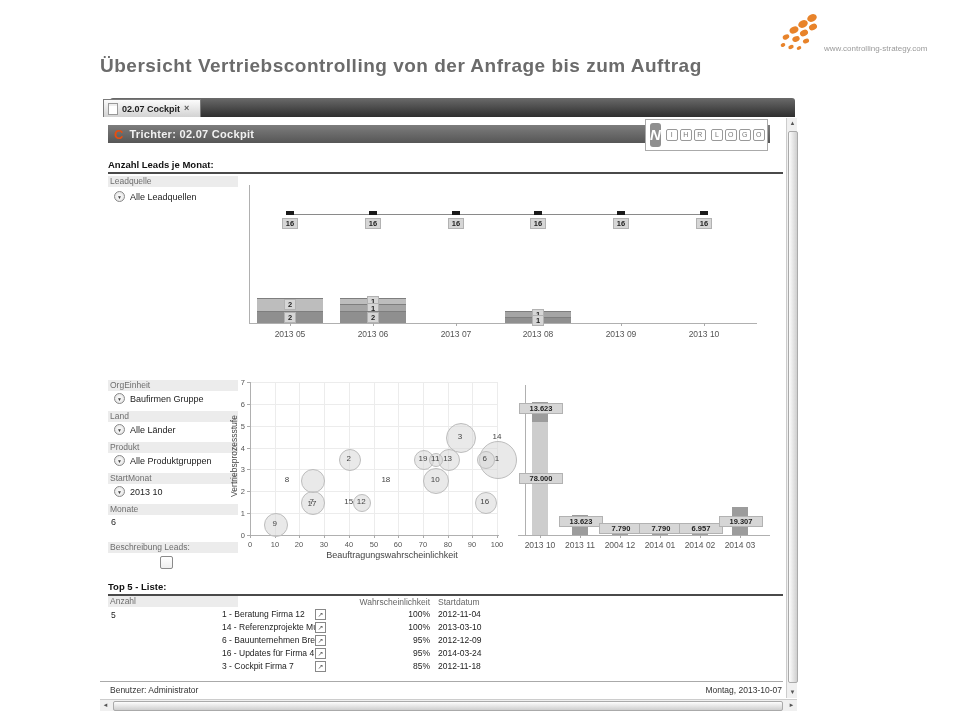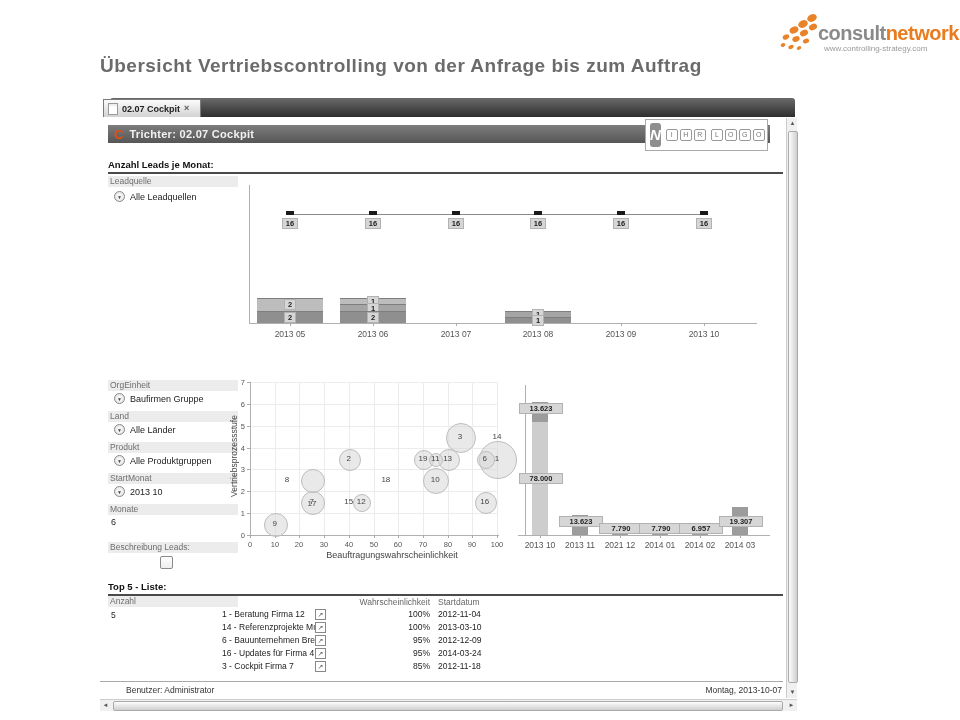--- a/index.html
+++ b/index.html
@@ -79,21 +79,21 @@
 
   
   #top5-zone{left:108px;top:594px;width:675px;height:84px;}
   .t5-head{position:absolute;font-size:8.5px;color:#666;}
   .t5-cell{position:absolute;font-size:8.5px;color:#222;white-space:nowrap;}
   .link-ico{position:absolute;width:9px;height:9px;border:1px solid #888;background:#fff;
     font-size:7px;line-height:9px;text-align:center;color:#555;}
 
   
   #footer-line{left:100px;top:681px;width:683px;height:1px;background:#aaa;}
-  #footer-user{left:110px;top:685px;font-size:8.5px;color:#333;margin-left:16px;}
+  #footer-user{left:110px;top:685px;font-size:8.5px;color:#333;}
   #footer-date{left:602px;top:685px;width:180px;text-align:right;font-size:8.5px;color:#333;}
 </style>
 </head>
 <body>
 
 <div id="stage">
 
   <div class="abs" id="logo">
     <svg width="42" height="46" style="position:absolute;left:0;top:0;">
       <g fill="#e8832a">
@@ -103,23 +103,20 @@
         <ellipse cx="16" cy="20" rx="4.6" ry="3.3" transform="rotate(-25 16 20)"></ellipse>
         <ellipse cx="26" cy="23" rx="4.2" ry="3" transform="rotate(-25 26 23)"></ellipse>
         <ellipse cx="8" cy="27" rx="3.4" ry="2.4" transform="rotate(-25 8 27)"></ellipse>
         <ellipse cx="18" cy="29" rx="3.8" ry="2.7" transform="rotate(-25 18 29)"></ellipse>
         <ellipse cx="28" cy="31" rx="3.2" ry="2.3" transform="rotate(-25 28 31)"></ellipse>
         <ellipse cx="5" cy="35" rx="2.4" ry="1.8" transform="rotate(-25 5 35)"></ellipse>
         <ellipse cx="13" cy="37" rx="2.8" ry="2" transform="rotate(-25 13 37)"></ellipse>
         <ellipse cx="21" cy="38" rx="2.4" ry="1.7" transform="rotate(-25 21 38)"></ellipse>
       </g>
     </svg>
-    <div id="logo-text">
-      <span id="logo-consult">consult</span><span id="logo-network">network</span>
-    </div>
     <div id="logo-url">www.controlling-strategy.com</div>
   </div>
 
   <div class="abs" id="page-title">Übersicht Vertriebscontrolling von der Anfrage bis zum Auftrag</div>
 
   <div class="abs" id="tabbar"></div>
   <div class="abs" id="tab">
     <span class="page-ico"></span>
     <span>02.07 Cockpit</span>
     <span id="tab-close">×</span>
@@ -332,21 +329,21 @@
       <div class="cat-label" style="left: -2px; top: 155px; width: 48px; position: absolute;">2013 10</div>
       <div style="left: 14px; top: 17.2641px; width: 16px; height: 19.7359px; background: rgb(156, 156, 156); position: absolute;"></div>
       <div class="vbox" style="left: 1px; top: 17.7641px; width: 42px; position: absolute;">13.623</div>
       <div style="left: 14px; top: 37px; width: 16px; height: 113px; background: rgb(205, 205, 205); position: absolute;"></div>
       <div class="vbox" style="left: 1px; top: 88px; width: 42px; position: absolute;">78.000</div>
       <div class="tick" style="left: 62px; top: 150px; width: 1px; height: 3px; position: absolute;"></div>
       <div class="cat-label" style="left: 38px; top: 155px; width: 48px; position: absolute;">2013 11</div>
       <div style="left: 54px; top: 130.264px; width: 16px; height: 19.7359px; background: rgb(156, 156, 156); position: absolute;"></div>
       <div class="vbox" style="left: 41px; top: 130.764px; width: 42px; position: absolute;">13.623</div>
       <div class="tick" style="left: 102px; top: 150px; width: 1px; height: 3px; position: absolute;"></div>
-      <div class="cat-label" style="left: 78px; top: 155px; width: 48px; position: absolute;">2021 12</div>
+      <div class="cat-label" style="left: 78px; top: 155px; width: 48px; position: absolute;">2004 12</div>
       <div style="left: 94px; top: 138.714px; width: 16px; height: 11.2855px; background: rgb(156, 156, 156); position: absolute;"></div>
       <div class="vbox" style="left: 81px; top: 137.5px; width: 42px; position: absolute;">7.790</div>
       <div class="tick" style="left: 142px; top: 150px; width: 1px; height: 3px; position: absolute;"></div>
       <div class="cat-label" style="left: 118px; top: 155px; width: 48px; position: absolute;">2014 01</div>
       <div style="left: 134px; top: 138.714px; width: 16px; height: 11.2855px; background: rgb(156, 156, 156); position: absolute;"></div>
       <div class="vbox" style="left: 121px; top: 137.5px; width: 42px; position: absolute;">7.790</div>
       <div class="tick" style="left: 182px; top: 150px; width: 1px; height: 3px; position: absolute;"></div>
       <div class="cat-label" style="left: 158px; top: 155px; width: 48px; position: absolute;">2014 02</div>
       <div style="left: 174px; top: 139.921px; width: 16px; height: 10.0787px; background: rgb(156, 156, 156); position: absolute;"></div>
       <div class="vbox" style="left: 161px; top: 137.5px; width: 42px; position: absolute;">6.957</div>

